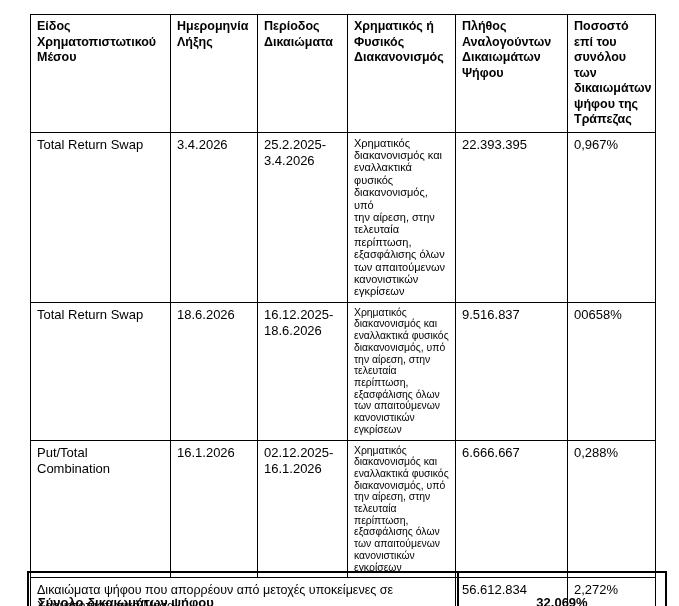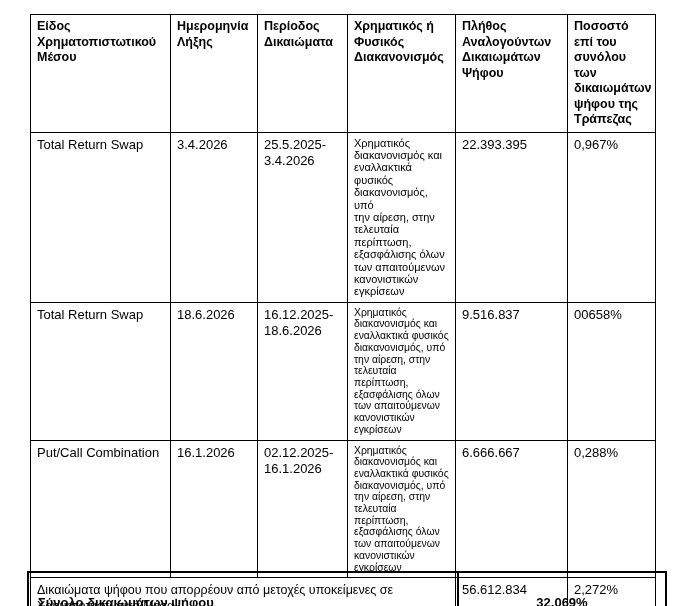--- a/index.html
+++ b/index.html
@@ -101,21 +101,21 @@
         <th>Περίοδος Δικαιώματα</th>
         <th>Χρηματικός ή Φυσικός Διακανονισμός</th>
         <th>Πλήθος Αναλογούντων Δικαιωμάτων Ψήφου</th>
         <th>Ποσοστό επί του συνόλου των δικαιωμάτων ψήφου της Τράπεζας</th>
       </tr>
     </thead>
     <tbody>
       <tr class="data-row">
         <td class="cell-std">Total Return Swap</td>
         <td class="cell-std">3.4.2026</td>
-        <td class="cell-std">25.5.2025-
+        <td class="cell-std">25.2.2025-
 3.4.2026</td>
         <td class="cell-settlement settle-lg">Χρηματικός
 διακανονισμός και
 εναλλακτικά
 φυσικός
 διακανονισμός, υπό
 την αίρεση, στην
 τελευταία
 περίπτωση,
 εξασφάλισης όλων
@@ -137,21 +137,21 @@
 την αίρεση, στην
 τελευταία περίπτωση,
 εξασφάλισης όλων
 των απαιτούμενων
 κανονιστικών
 εγκρίσεων</td>
         <td class="cell-std">9.516.837</td>
         <td class="cell-std">00658%</td>
       </tr>
       <tr class="data-row">
-        <td class="cell-std">Put/Call Combination</td>
+        <td class="cell-std">Put/Total Combination</td>
         <td class="cell-std">16.1.2026</td>
         <td class="cell-std">02.12.2025-
 16.1.2026</td>
         <td class="cell-settlement settle-sm">Χρηματικός
 διακανονισμός και
 εναλλακτικά φυσικός
 διακανονισμός, υπό
 την αίρεση, στην
 τελευταία περίπτωση,
 εξασφάλισης όλων

